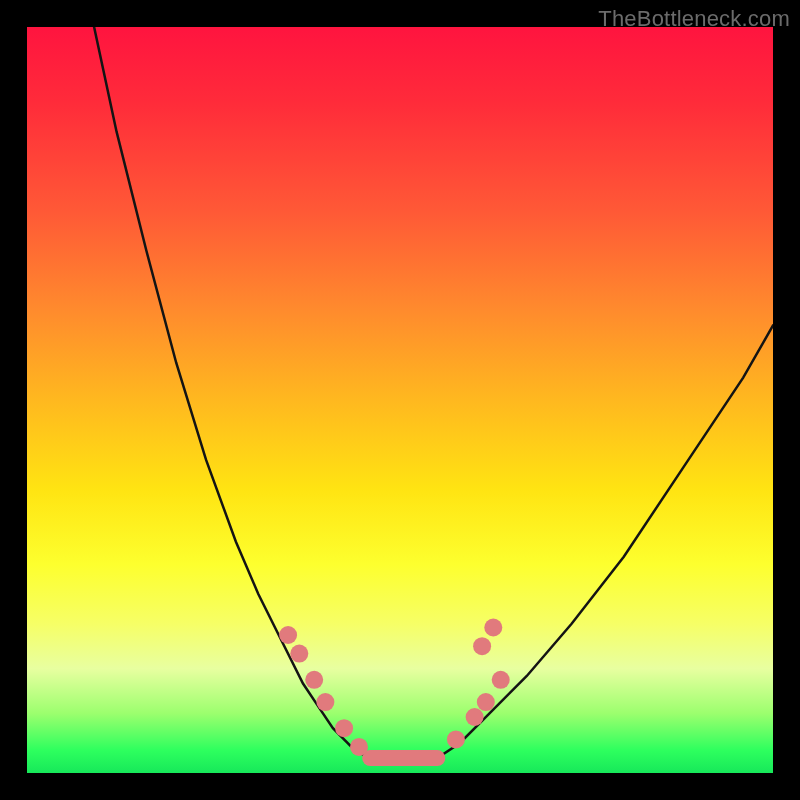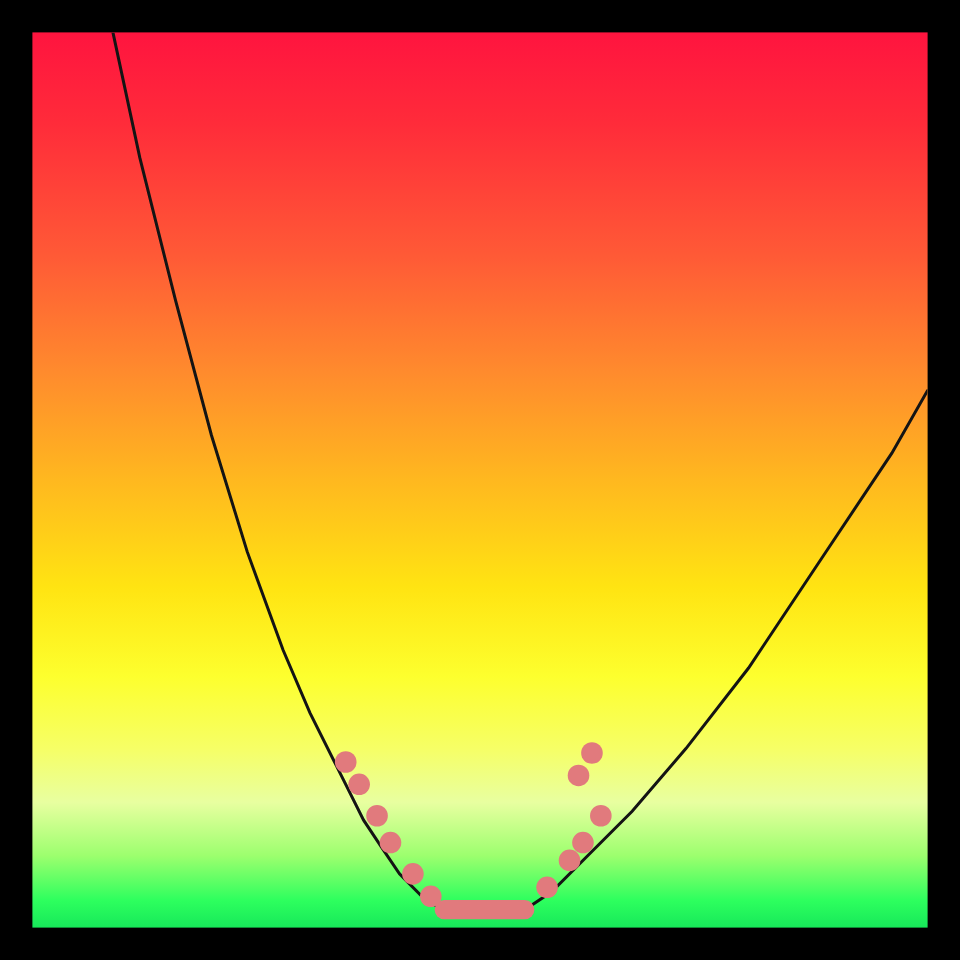--- a/index.html
+++ b/index.html
@@ -96,13 +96,14 @@
           <circle cx="447.6" cy="690.0" r="9" class="dot"></circle>
           <circle cx="458.8" cy="675.1" r="9" class="dot"></circle>
           <circle cx="473.7" cy="652.8" r="9" class="dot"></circle>
           <circle cx="455.1" cy="619.2" r="9" class="dot"></circle>
           <circle cx="466.3" cy="600.5" r="9" class="dot"></circle>
         </g>
     </svg>
 
   </div>
 
+  <div class="watermark">TheBottleneck.com</div>
 </div>
 
 </body></html>

